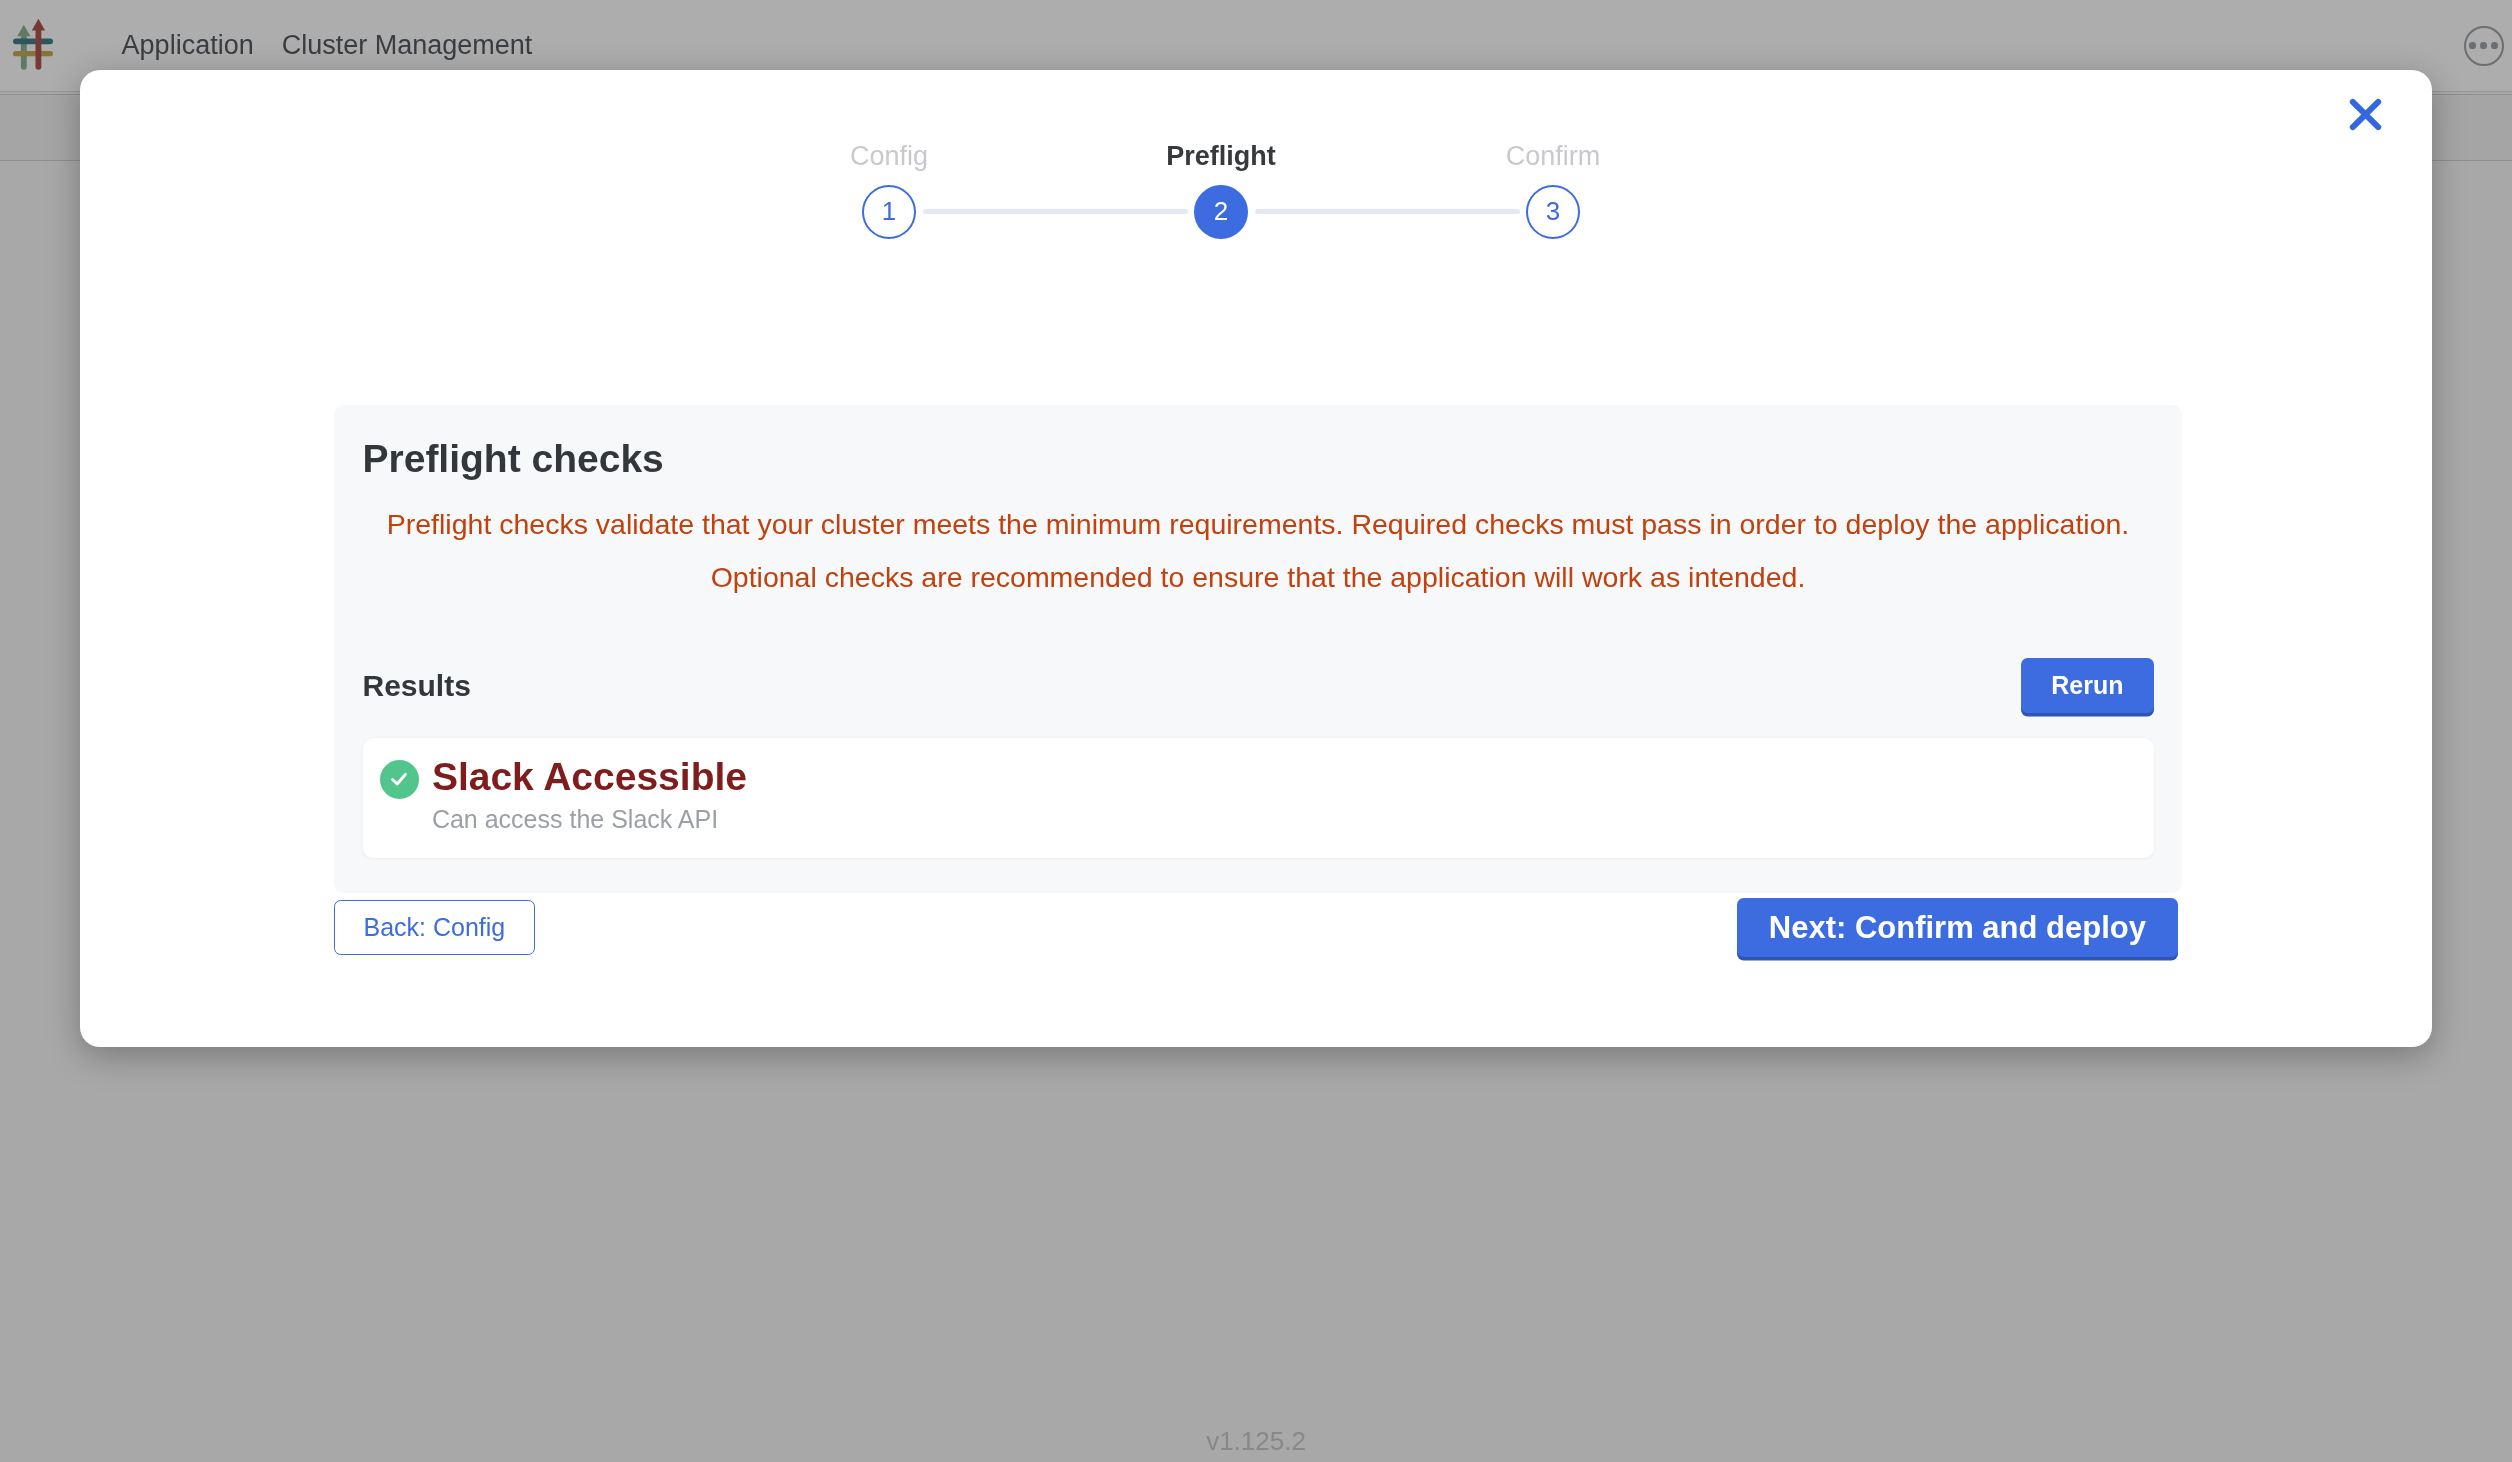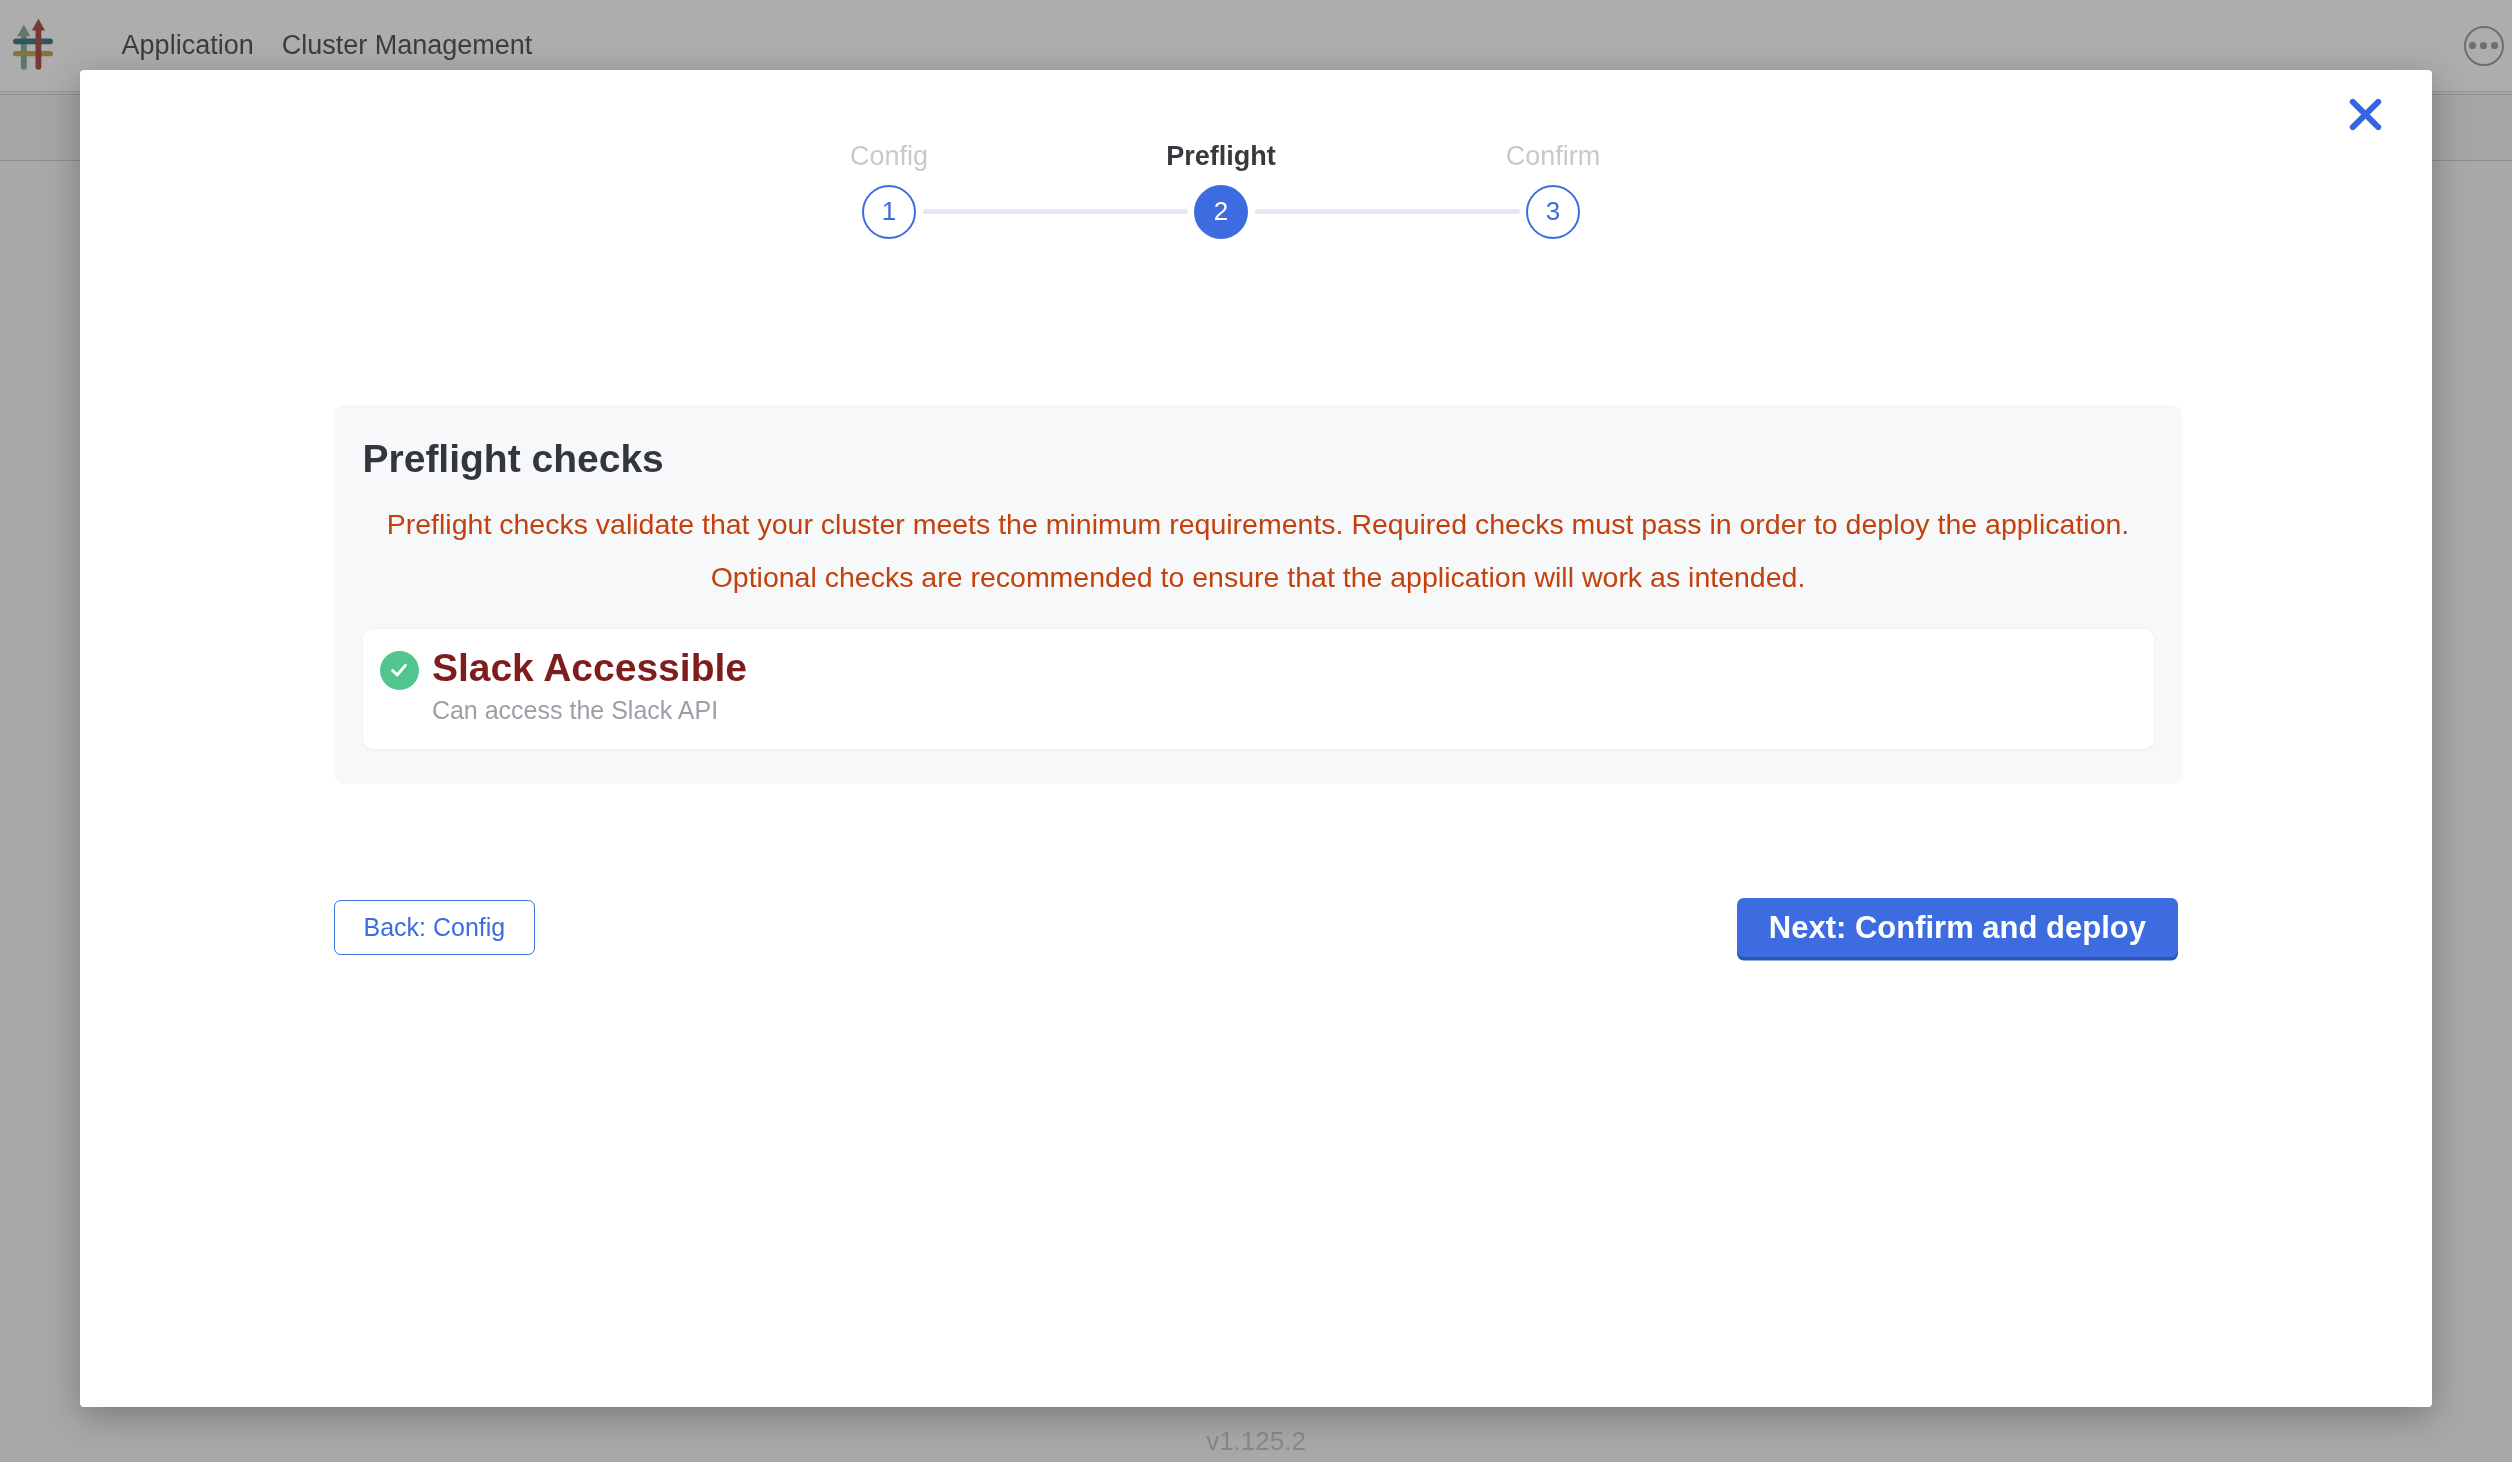--- a/index.html
+++ b/index.html
@@ -21,22 +21,22 @@
   .nav-menu .dot { width:6.7px; height:6.7px; border-radius:50%; background:#a0a4a9; }
   .subbar { position:absolute; top:94px; left:0; right:0; height:67px;
             background:#f3f4f5; border-top:1.7px solid #ccd3dc; border-bottom:1.7px solid #ccd3dc; }
   .footer-version { position:absolute; bottom:5px; left:0; right:0;
                     text-align:center; font-size:26px; color:#c9c9c9; }
 
   
   .overlay { position:absolute; inset:0; background:rgba(0,0,0,0.32); }
 
   
-  .modal { position:absolute; left:80px; top:70px; width:2352px; height:1337px;
-           background:#ffffff; border-radius:4px;
+  .modal { position:absolute; left:80px; top:70px; width:2352px; height:977px;
+           background:#ffffff; border-radius:20px;
            box-shadow:0 8.4px 34px rgba(0,0,0,0.28); }
   .close-btn { position:absolute; top:25px; right:47px; width:39px; height:39px;
                background:none; border:none; cursor:pointer; }
 
   
   .stepper { position:absolute; top:69px; left:50%;
              transform:translateX(calc(-50% - 35px));
              width:996px; display:flex; }
   .step { width:332px; display:flex; flex-direction:column; align-items:center; cursor:pointer; }
   .step-label { font-size:27px; height:34px; line-height:34px; color:#c7c9cc; }
@@ -134,20 +134,24 @@
     <div class="step">
       <div class="step-label">Confirm</div>
       <div class="step-circle">3</div>
     </div>
   </div>
 
   <section class="panel">
     <h2 class="panel-title">Preflight checks</h2>
     <p class="panel-desc">Preflight checks validate that your cluster meets the minimum requirements. Required checks must pass in order to deploy the application. Optional checks are recommended to ensure that the application will work as intended.</p>
 
+    <div class="results-header">
+      <div class="results-title">Results</div>
+      <button class="rerun-btn">Rerun</button>
+    </div>
 
     <div class="result-card">
       <span class="check-circle">
         <svg viewBox="0 0 24 24" width="22" height="22" aria-hidden="true">
           <polyline points="5,12.5 10,17.5 19,7" fill="none" stroke="#ffffff" stroke-width="3.2" stroke-linecap="round" stroke-linejoin="round"></polyline>
         </svg>
       </span>
       <div>
         <div class="result-title">Slack Accessible</div>
         <div class="result-detail">Can access the Slack API</div>

